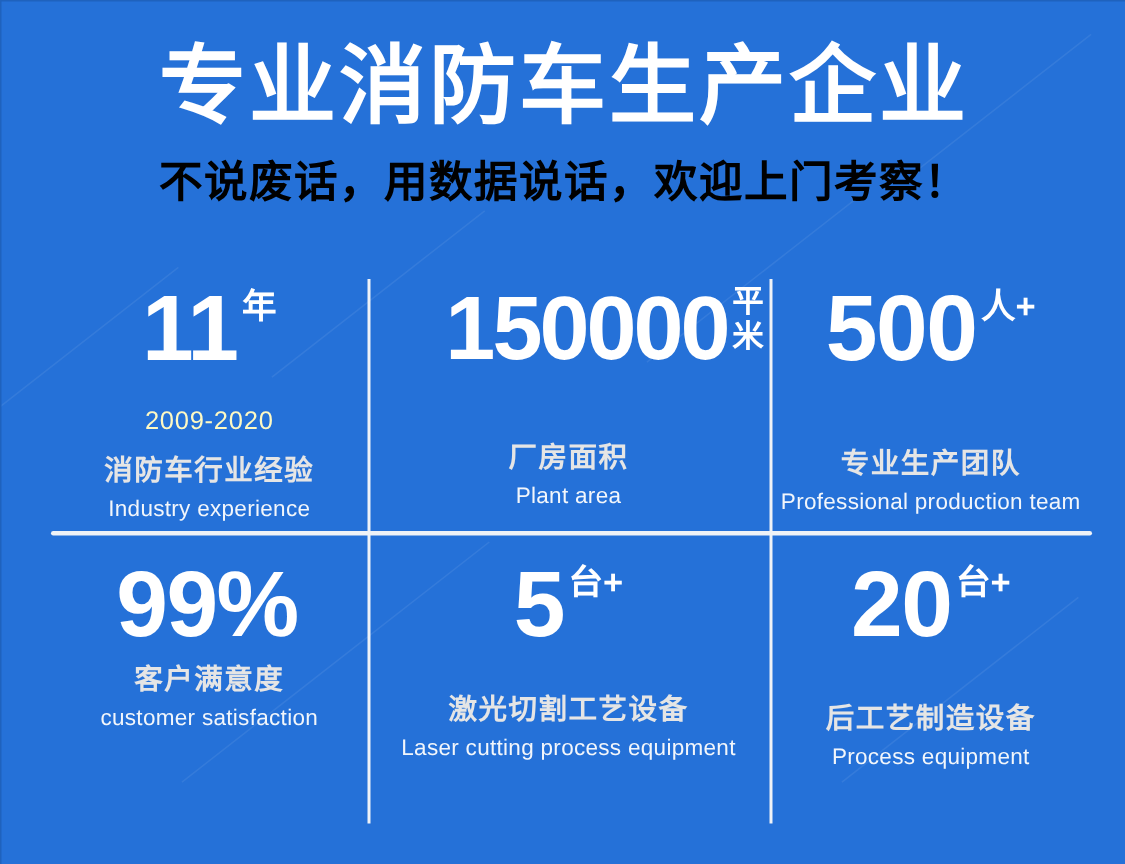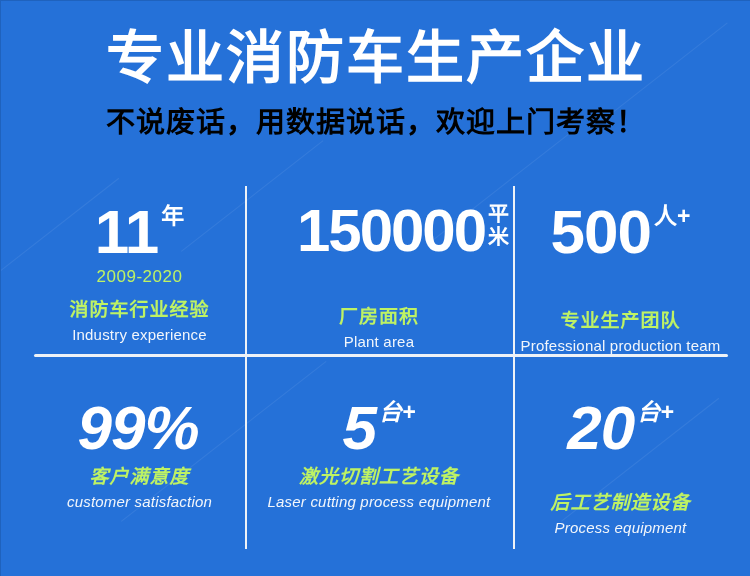--- a/index.html
+++ b/index.html
@@ -63,37 +63,37 @@
     font-weight: 700;
     color: #000000;
     letter-spacing: 1px;
     white-space: nowrap;
   }
 
   
   .grid {
     position: absolute;
     left: 33px;
-    top: 194px;
+    top: 182px;
     width: 694px;
     height: 366px;
     display: grid;
     grid-template-columns: 211px 268px 215px;
     grid-template-rows: 172px 194px;
   }
   .cell {
     position: relative;
     display: flex;
     flex-direction: column;
     align-items: center;
     justify-content: flex-start;
     padding-top: 6px;
     box-sizing: border-box;
   }
-  .cell.r2 { padding-top: 30px; font-style: italic; }
+  .cell.r2 { padding-top: 18px; }
   .rule-h {
     position: absolute;
     left: 33px;
     top: 353px;
     width: 694px;
     height: 3px;
     background: #eef2f7;
     border-radius: 2px;
   }
   .vline-1 { position: absolute; left: 244px; top: 185px; width: 2px; height: 363px; background: #eef2f7; }
@@ -130,29 +130,29 @@
   .stat-unit.stacked {
     display: flex;
     flex-direction: column;
     align-items: flex-start;
     font-size: 21px;
     line-height: 1.08;
     margin-top: 2px;
   }
   .stat-sub-en-top {
     font-size: 17px;
-    color: #bef264;
+    color: #fef9c3;
     font-weight: 400;
-    margin-top: 4px;
+    margin-top: 20px;
     letter-spacing: 0.5px;
   }
   .stat-cn {
     font-size: 19px;
     font-weight: 700;
-    color: #bef264;
+    color: #e5e5e5;
     letter-spacing: 1px;
     margin-top: 7px;
     white-space: nowrap;
   }
   .stat-en {
     font-size: 15px;
     font-weight: 400;
     color: #f2f6fb;
     letter-spacing: 0.2px;
     margin-top: 5px;
@@ -222,21 +222,21 @@
       </div>
       <div class="stat-cn" style="margin-top:2px;">客户满意度</div>
       <div class="stat-en">customer satisfaction</div>
     </div>
 
     <div class="cell r2">
       <div class="stat-num-row">
         <span class="stat-num">5</span>
         <span class="stat-unit">台+</span>
       </div>
-      <div class="stat-cn" style="margin-top:2px;">激光切割工艺设备</div>
+      <div class="stat-cn" style="margin-top:22px;">激光切割工艺设备</div>
       <div class="stat-en">Laser cutting process equipment</div>
     </div>
 
     <div class="cell r2">
       <div class="stat-num-row">
         <span class="stat-num">20</span>
         <span class="stat-unit">台+</span>
       </div>
       <div class="stat-cn" style="margin-top:28px;">后工艺制造设备</div>
       <div class="stat-en">Process equipment</div>

